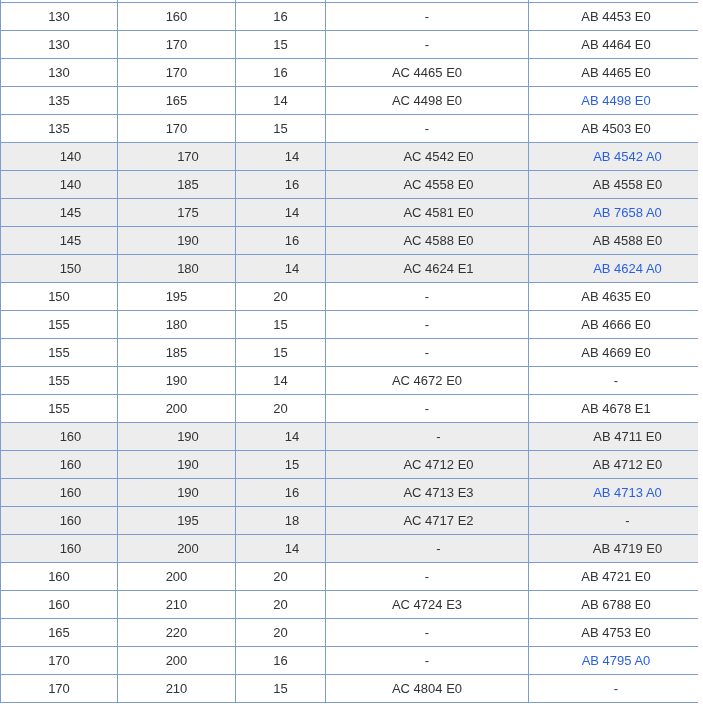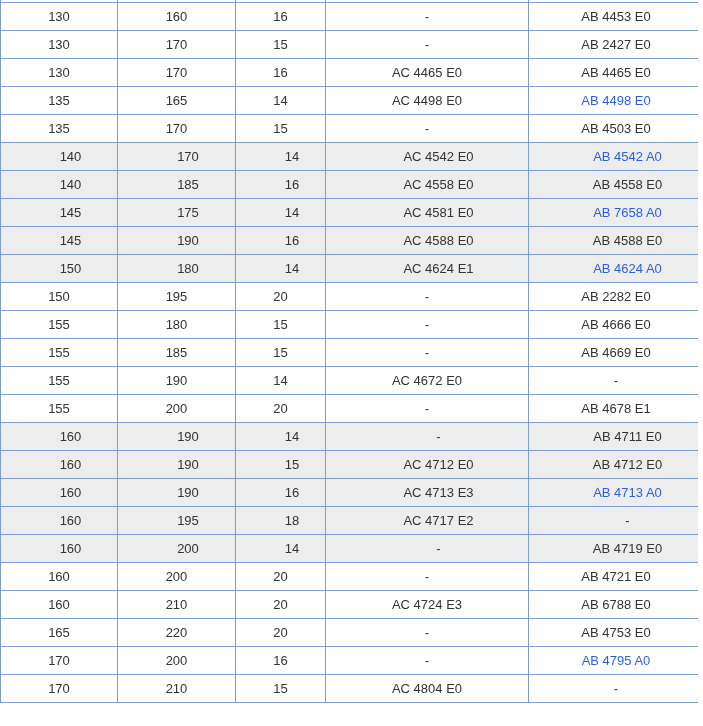--- a/index.html
+++ b/index.html
@@ -74,21 +74,21 @@
     <td>160</td>
     <td>16</td>
     <td>-</td>
     <td>AB 4453 E0</td>
   </tr>
         <tr>
     <td>130</td>
     <td>170</td>
     <td>15</td>
     <td>-</td>
-    <td>AB 2427 E0</td>
+    <td>AB 4464 E0</td>
   </tr>
         <tr>
     <td>130</td>
     <td>170</td>
     <td>16</td>
     <td>AC 4465 E0</td>
     <td>AB 4465 E0</td>
   </tr>
         <tr>
     <td>135</td>
@@ -137,21 +137,21 @@
     <td>180</td>
     <td>14</td>
     <td>AC 4624 E1</td>
     <td><a class="part-link" href="#">AB 4624 A0</a></td>
   </tr>
         <tr>
     <td>150</td>
     <td>195</td>
     <td>20</td>
     <td>-</td>
-    <td>AB 2282 E0</td>
+    <td>AB 4635 E0</td>
   </tr>
         <tr>
     <td>155</td>
     <td>180</td>
     <td>15</td>
     <td>-</td>
     <td>AB 4666 E0</td>
   </tr>
         <tr>
     <td>155</td>

